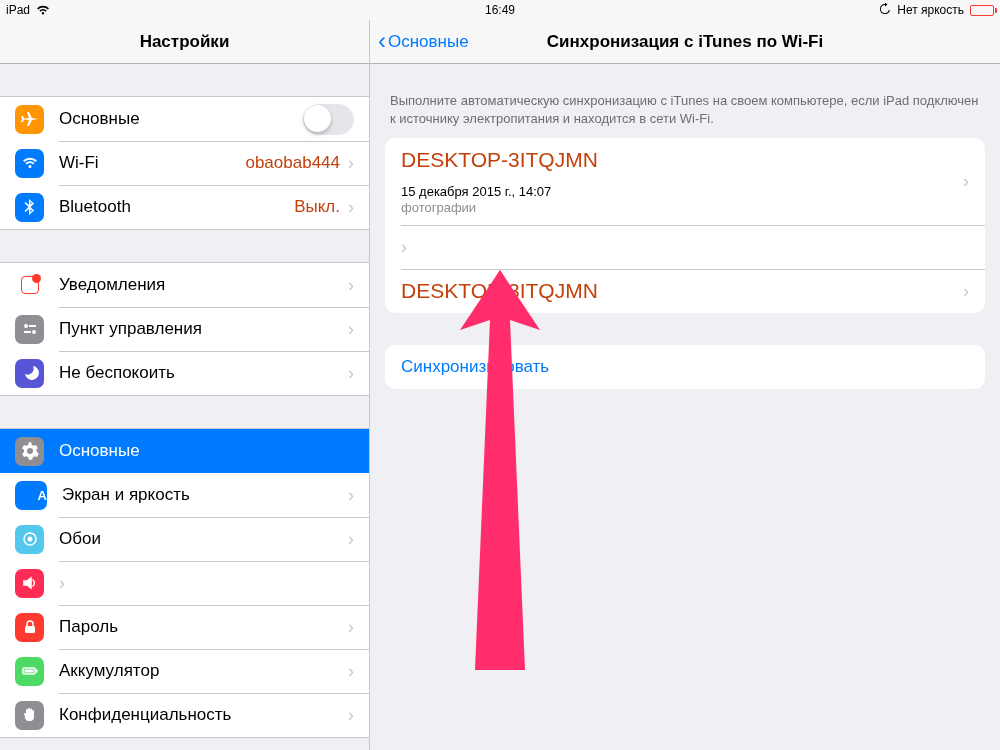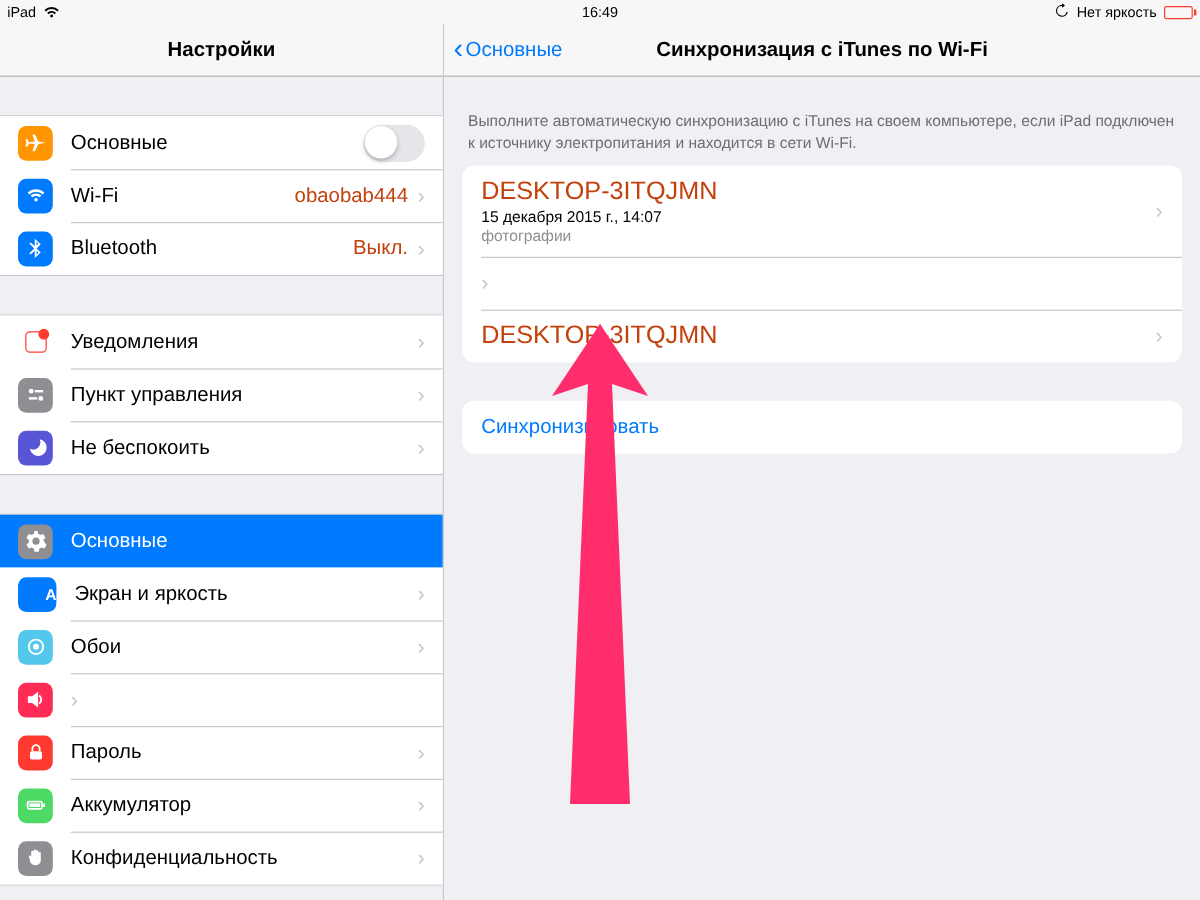--- a/index.html
+++ b/index.html
@@ -40,21 +40,21 @@
   .switch { width: 51px; height: 31px; border-radius: 16px; background: #e5e5ea; border: 1.5px solid #e5e5ea; position: relative; }
   .switch .knob { width: 27px; height: 27px; background: #fff; border-radius: 50%; position: absolute; left: 0; top: 0; box-shadow: 0 2px 4px rgba(0,0,0,0.25); }
 
   .content-body { padding: 0; overflow: hidden; }
   .description { font-size: 13px; color: #6d6d72; padding: 28px 20px 10px 20px; line-height: 1.4; }
   .cgroup { margin: 0 15px 32px 15px; background: #fff; border-radius: 10px; overflow: hidden; }
   .crow { padding: 10px 16px; display: flex; align-items: center; position: relative; min-height: 44px; }
   .crow + .crow::before { content:""; position:absolute; left:16px; right:0; top:0; height:1px; background:#c8c7cc; }
   .crow .texts { flex:1; }
   .crow .name { font-size: 21px; color: #c2410c; }
-  .crow .sub { font-size: 13px; color: #000; margin-top:1px; }
+  .crow .sub { font-size: 13px; color: #000; margin-top:12px; }
   .crow .sub2 { font-size: 13px; color: #8e8e93; margin-top:1px; }
   .crow .disclosure { color: #c7c7cc; font-size: 18px; }
   .sync-row { color: #007aff; font-size: 17px; }
 
   
   .ic-airplane { background: #ff9500; }
   .ic-wifi { background: #007aff; }
   .ic-bt { background: #007aff; }
   .ic-notif-inner { width:18px; height:18px; border:1.5px solid #ff3b30; border-radius:4px; position:relative;}
   .ic-notif-inner::after{content:""; position:absolute; right:-3px; top:-3px; width:9px;height:9px;border-radius:50%; background:#ff3b30;}

